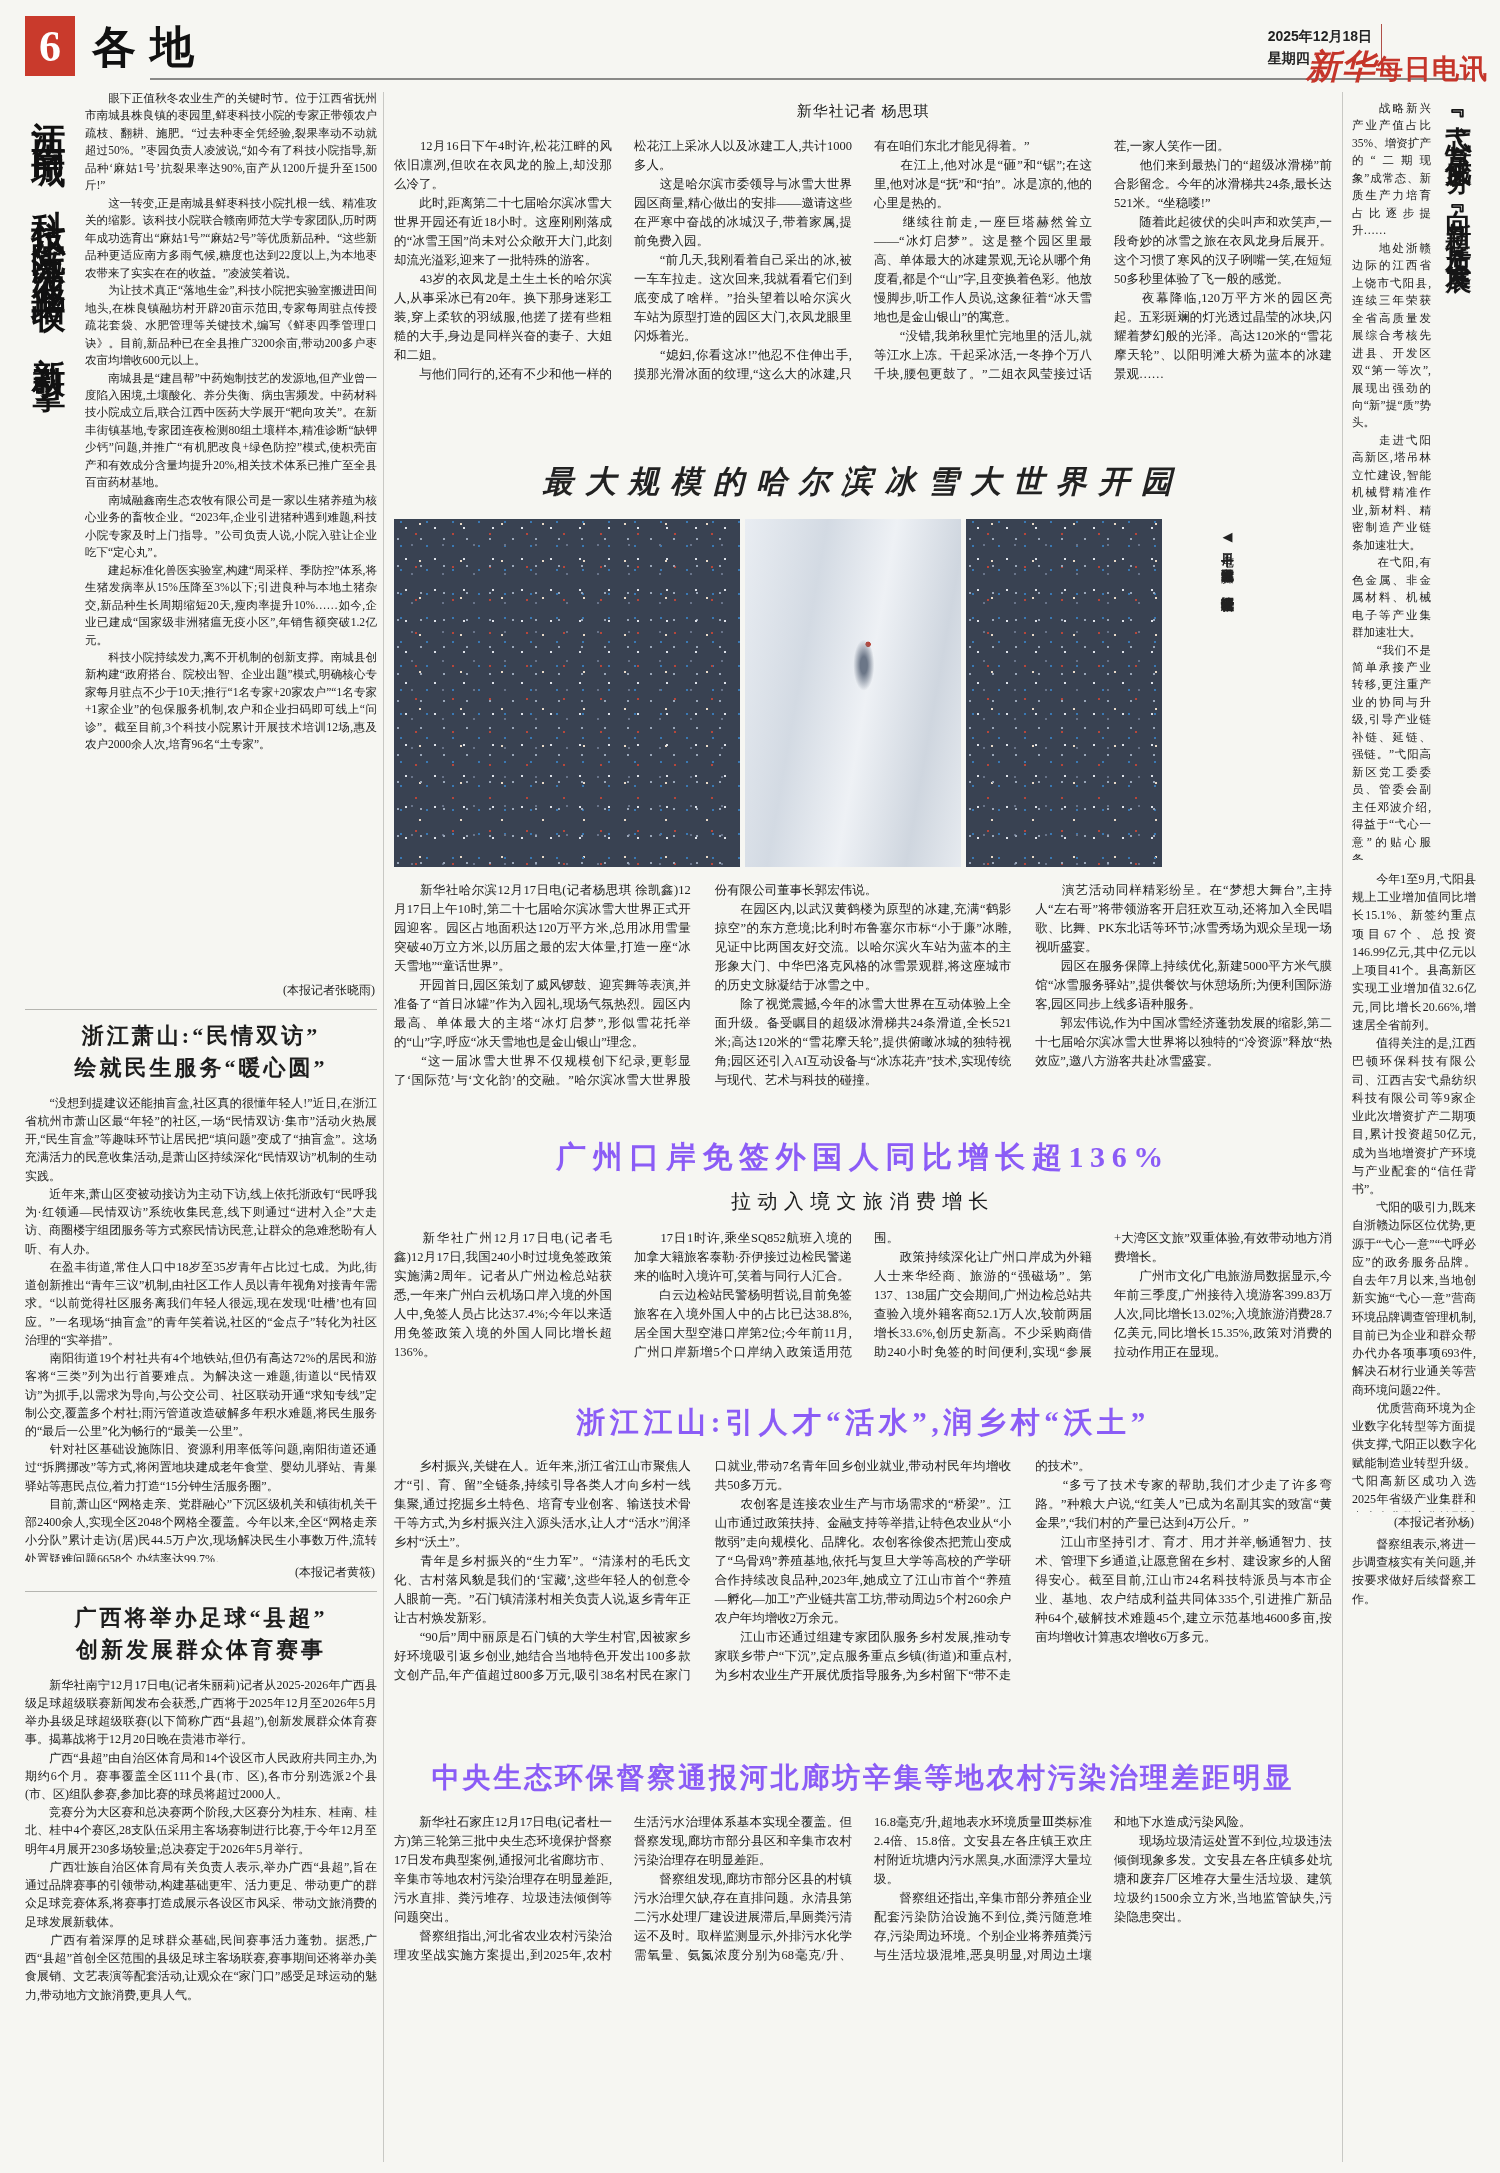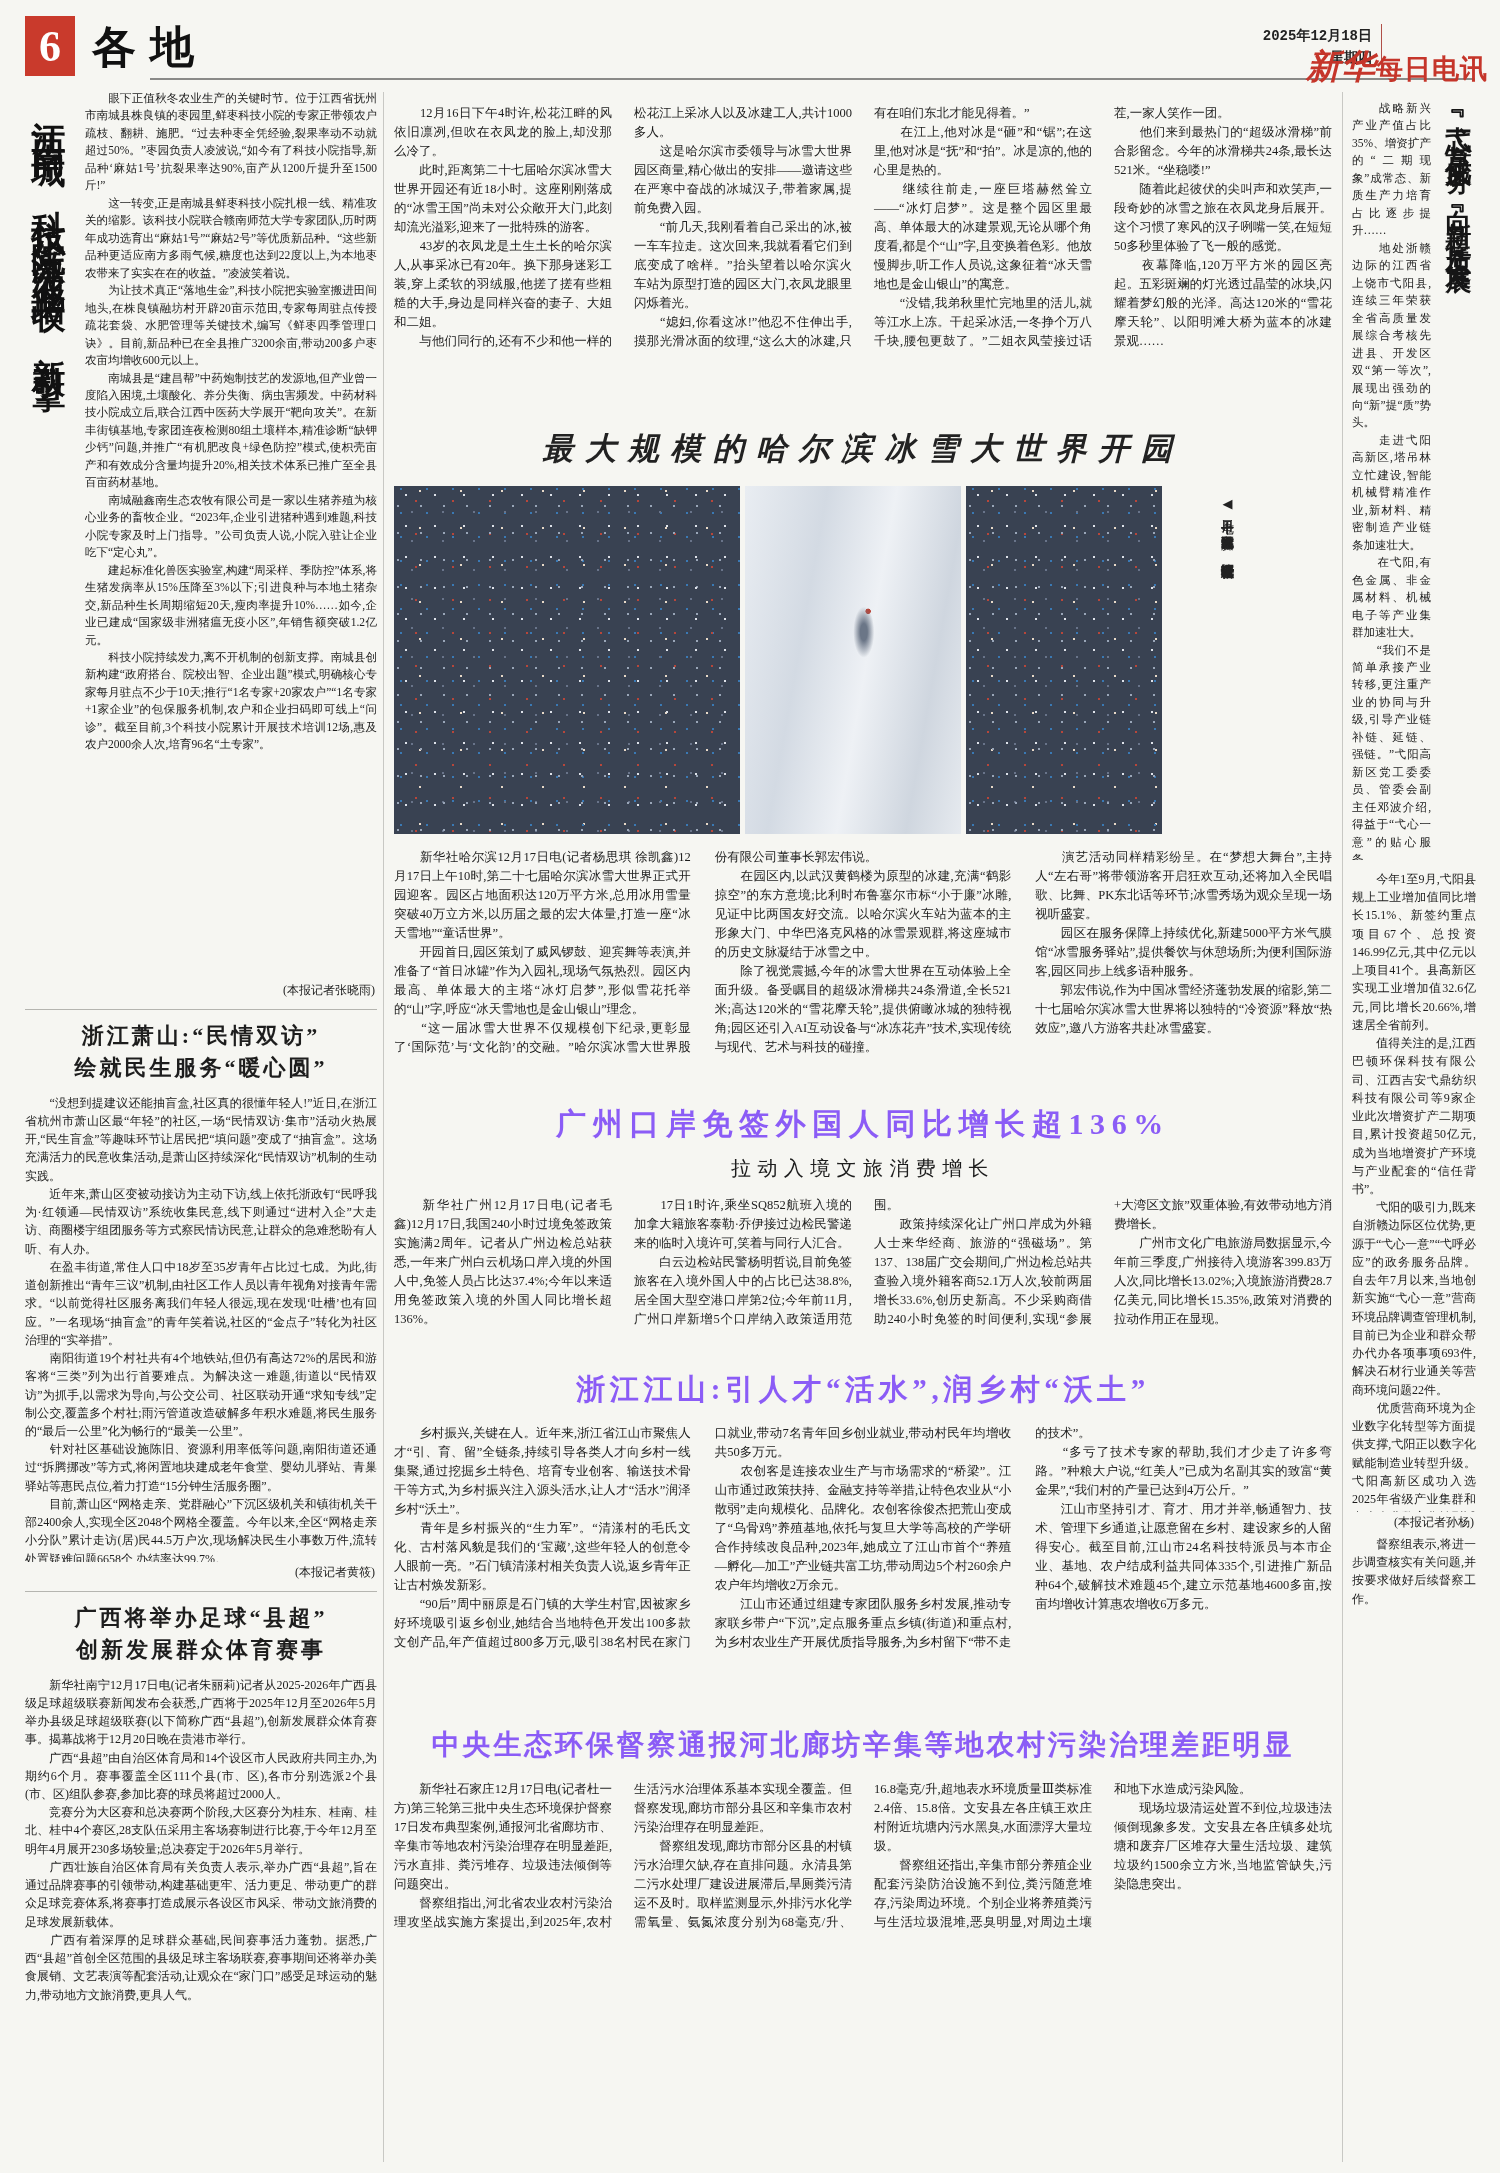--- a/index.html
+++ b/index.html
@@ -15,22 +15,22 @@
     background:#c93a2c; color:#fff; font-size:44px; font-weight:bold;
     display:flex; align-items:center; justify-content:center;
     font-family:"Liberation Serif",serif;
   }
   .section-title {
     position:absolute; left:92px; top:18px; font-size:44px; font-weight:bold;
     letter-spacing:14px; color:#111;
   }
   .head-rule { position:absolute; left:150px; top:78px; width:1325px; height:2px; background:#8a8a88; }
   .dateblock {
-    position:absolute; right:128px; top:26px; text-align:right;
-    font-family:Liberation Mono, monospace;
+    position:absolute; right:128px; top:26px; text-align:left;
+    font-family:Liberation Sans, sans-serif;
     font-size:14px; font-weight:bold; line-height:1.55; color:#222;
   }
   .mast-div { position:absolute; right:118px; top:24px; width:1px; height:46px; background:#b05048; }
   .masthead {
     position:absolute; right:12px; top:44px; color:#c5352a; white-space:nowrap;
   }
   .masthead .script { font-size:34px; font-weight:bold; font-style:italic; letter-spacing:1px; }
   .masthead .rest { font-size:27px; font-weight:bold; letter-spacing:1px; }
   
   .vrule { position:absolute; top:92px; width:1px; height:2070px; background:#c8c8c4; }
@@ -177,20 +177,21 @@
 　　广西“县超”由自治区体育局和14个设区市人民政府共同主办,为期约6个月。赛事覆盖全区111个县(市、区),各市分别选派2个县(市、区)组队参赛,参加比赛的球员将超过2000人。
 　　竞赛分为大区赛和总决赛两个阶段,大区赛分为桂东、桂南、桂北、桂中4个赛区,28支队伍采用主客场赛制进行比赛,于今年12月至明年4月展开230多场较量;总决赛定于2026年5月举行。
 　　广西壮族自治区体育局有关负责人表示,举办广西“县超”,旨在通过品牌赛事的引领带动,构建基础更牢、活力更足、带动更广的群众足球竞赛体系,将赛事打造成展示各设区市风采、带动文旅消费的足球发展新载体。
 　　广西有着深厚的足球群众基础,民间赛事活力蓬勃。据悉,广西“县超”首创全区范围的县级足球主客场联赛,赛事期间还将举办美食展销、文艺表演等配套活动,让观众在“家门口”感受足球运动的魅力,带动地方文旅消费,更具人气。</div>
     </div>
   </div>
 
   <div class="col-center">
 
     <div>
+      <div class="main-byline">新华社记者 杨思琪</div>
       <div class="main-body cols4 body-txt">　　12月16日下午4时许,松花江畔的风依旧凛冽,但吹在衣凤龙的脸上,却没那么冷了。
 　　此时,距离第二十七届哈尔滨冰雪大世界开园还有近18小时。这座刚刚落成的“冰雪王国”尚未对公众敞开大门,此刻却流光溢彩,迎来了一批特殊的游客。
 　　43岁的衣凤龙是土生土长的哈尔滨人,从事采冰已有20年。换下那身迷彩工装,穿上柔软的羽绒服,他搓了搓有些粗糙的大手,身边是同样兴奋的妻子、大姐和二姐。
 　　与他们同行的,还有不少和他一样的松花江上采冰人以及冰建工人,共计1000多人。
 　　这是哈尔滨市委领导与冰雪大世界园区商量,精心做出的安排——邀请这些在严寒中奋战的冰城汉子,带着家属,提前免费入园。
 　　“前几天,我刚看着自己采出的冰,被一车车拉走。这次回来,我就看看它们到底变成了啥样。”抬头望着以哈尔滨火车站为原型打造的园区大门,衣凤龙眼里闪烁着光。
 　　“媳妇,你看这冰!”他忍不住伸出手,摸那光滑冰面的纹理,“这么大的冰建,只有在咱们东北才能见得着。”
 　　在江上,他对冰是“砸”和“锯”;在这里,他对冰是“抚”和“拍”。冰是凉的,他的心里是热的。
 　　继续往前走,一座巨塔赫然耸立——“冰灯启梦”。这是整个园区里最高、单体最大的冰建景观,无论从哪个角度看,都是个“山”字,且变换着色彩。他放慢脚步,听工作人员说,这象征着“冰天雪地也是金山银山”的寓意。
 　　“没错,我弟秋里忙完地里的活儿,就等江水上冻。干起采冰活,一冬挣个万八千块,腰包更鼓了。”二姐衣凤莹接过话茬,一家人笑作一团。

